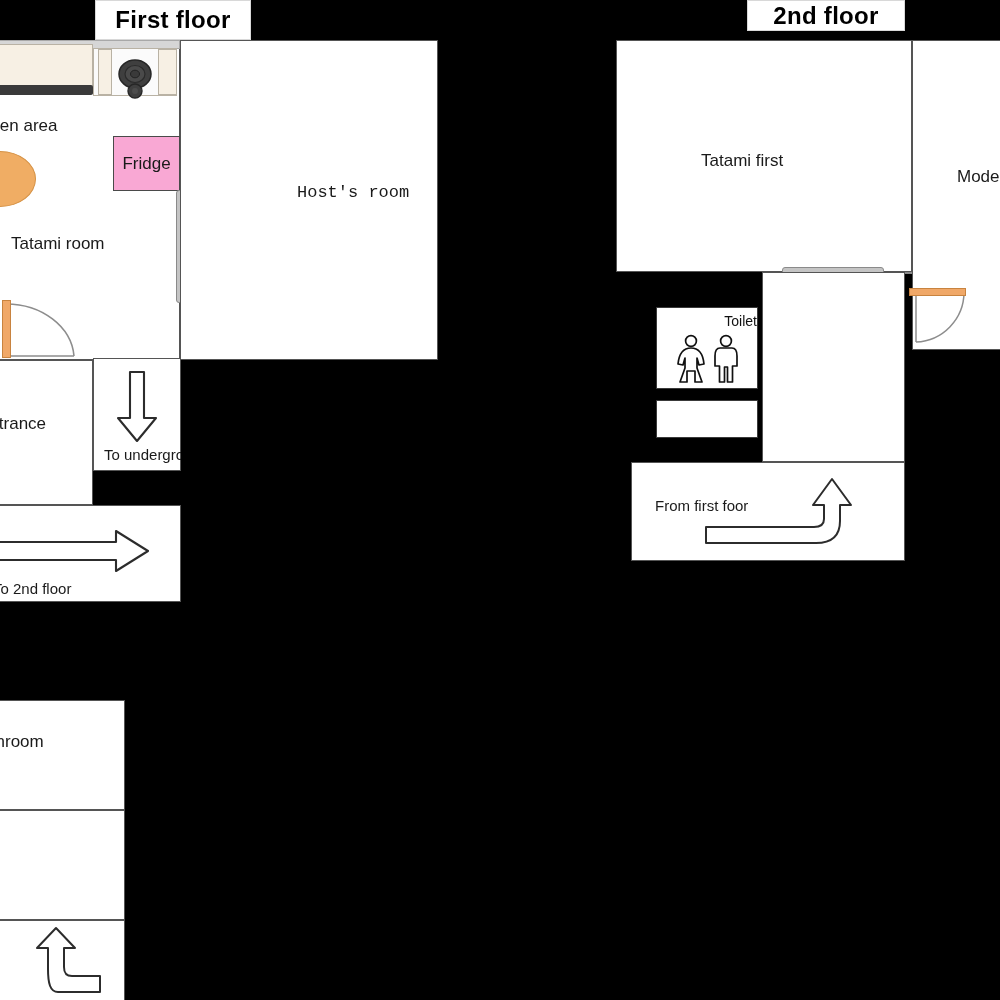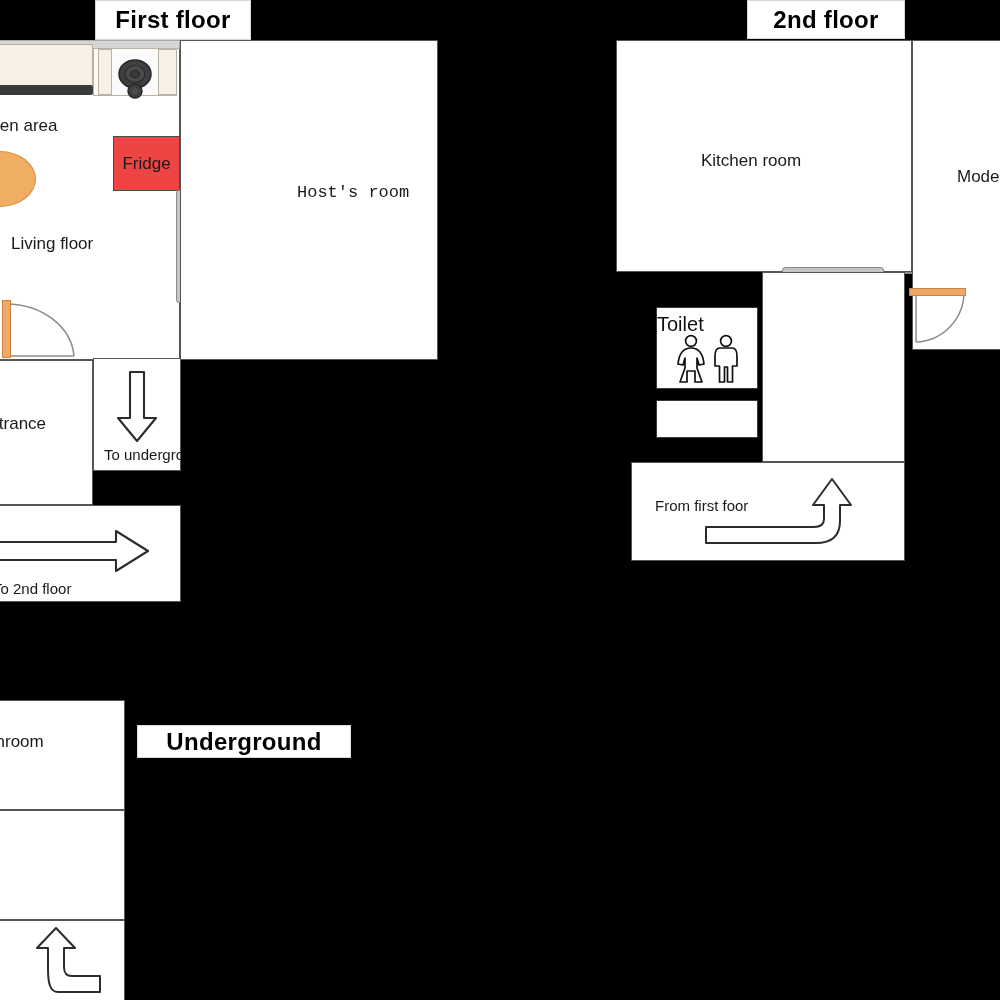--- a/index.html
+++ b/index.html
@@ -22,47 +22,44 @@
   .slider-v{position:absolute;background:#c4c4c4;border:1px solid #8a8a8a;
             border-radius:3px;box-sizing:border-box;}
   .doorleaf{position:absolute;background:#f0a868;border:1px solid #c8833f;box-sizing:border-box;}
 
   
   .counter{position:absolute;background:#f7f0e4;border:1px solid #b9b2a4;box-sizing:border-box;}
   .counterdark{position:absolute;background:#3a3a3a;border-radius:2px;}
   .sinkbay{position:absolute;background:#fbfbfb;border:1px solid #b9b2a4;box-sizing:border-box;}
   .topband{position:absolute;background:#d6d6d6;border:1px solid #a8a8a8;box-sizing:border-box;}
   .table-oval{position:absolute;background:#f0ad64;border:1px solid #d59246;border-radius:50%;}
-  .fridge{position:absolute;background:#ef4444;border:1px solid #4a4a4a;box-sizing:border-box;
+  .fridge{position:absolute;background:#f9a8d4;border:1px solid #4a4a4a;box-sizing:border-box;
           display:flex;align-items:center;justify-content:center;}
   .fridge span{font-size:17px;color:#1a1a1a;}
 
   .toiletsign{position:absolute;background:#fff;border:1px solid #3a3a3a;box-sizing:border-box;}
-  .toiletsign .t{position:absolute;left:0;right:0;top:5px;text-align:left;
-                 font-size:20px;color:#111;}
+  .toiletsign .t{position:absolute;left:0;right:0;top:5px;text-align:right;
+                 font-size:14px;color:#111;}
   .smallbar{position:absolute;background:#fff;border:1px solid #3a3a3a;box-sizing:border-box;}
 
   .stairtxt{position:absolute;font-size:15px;color:#1a1a1a;white-space:nowrap;}
 </style>
 </head>
 <body>
 
 <div id="stage">
 
   <div class="plate" style="left:95px;top:0px;width:156px;height:40px;">
     <span>First floor</span>
   </div>
 
-  <div class="plate" style="left:747px;top:0px;width:158px;height:39px;">
+  <div class="plate" style="left:747px;top:0px;width:158px;height:31px;">
     <span>2nd floor</span>
   </div>
 
-  <div class="plate" style="left:137px;top:725px;width:214px;height:33px;">
-    <span>Underground</span>
-  </div>
 
   <div class="room" style="left:-70px;top:40px;width:250px;height:320px;"></div>
 
   <div class="topband" style="left:-70px;top:40px;width:250px;height:9px;"></div>
   <div class="counter" style="left:-70px;top:44px;width:163px;height:50px;"></div>
   <div class="counterdark" style="left:-70px;top:85px;width:163px;height:10px;"></div>
   <div class="sinkbay" style="left:93px;top:48px;width:84px;height:48px;"></div>
   <div class="counter" style="left:98px;top:49px;width:14px;height:46px;"></div>
   <div class="counter" style="left:158px;top:49px;width:19px;height:46px;"></div>
 
@@ -73,21 +70,21 @@
       <ellipse cx="21" cy="17" rx="4.5" ry="3.8" fill="#3a3a3a" stroke="#222" stroke-width="1"></ellipse>
       <circle cx="21" cy="34" r="7" fill="#3f3f3f" stroke="#262626" stroke-width="1.4"></circle>
       <circle cx="21" cy="34" r="3" fill="#4d4d4d"></circle>
     </svg>
   </div>
 
   <span class="roomlabel" style="left:-38px;top:116px;">Kitchen area</span>
 
   <div class="table-oval" style="left:-36px;top:151px;width:70px;height:54px;"></div>
 
-  <span class="roomlabel" style="left:11px;top:234px;">Living floor</span>
+  <span class="roomlabel" style="left:11px;top:234px;">Tatami room</span>
 
   <div class="fridge" style="left:113px;top:136px;width:67px;height:55px;">
     <span>Fridge</span>
   </div>
 
   <div class="slider-v" style="left:176px;top:190px;width:9px;height:113px;"></div>
 
   <div class="room" style="left:180px;top:40px;width:258px;height:320px;"></div>
   <span class="roomlabel" style="left:297px;top:183px;font-family:Liberation Mono, monospace;">Host's room</span>
 
@@ -114,21 +111,21 @@
 
   <div class="room" style="left:-70px;top:505px;width:251px;height:97px;"></div>
   <div style="position:absolute;left:-62px;top:530px;width:212px;height:42px;">
     <svg width="212" height="42" viewBox="0 0 212 42">
       <path d="M0 12 L178 12 L178 1 L210 21 L178 41 L178 30 L0 30 Z" fill="#ffffff" stroke="#2c2c2c" stroke-width="2.1" stroke-linejoin="round"></path>
     </svg>
   </div>
   <span class="stairtxt" style="left:-7px;top:580px;">To 2nd floor</span>
 
   <div class="room" style="left:616px;top:40px;width:296px;height:232px;"></div>
-  <span class="roomlabel" style="left:701px;top:151px;">Kitchen room</span>
+  <span class="roomlabel" style="left:701px;top:151px;">Tatami first</span>
 
   <div class="room" style="left:912px;top:40px;width:160px;height:310px;"></div>
   <span class="roomlabel" style="left:957px;top:167px;">Modern room</span>
 
   <div style="position:absolute;left:762px;top:272px;width:150px;height:2px;background:#8a8a8a;"></div>
   <div class="slider-h" style="left:782px;top:267px;width:102px;height:9px;"></div>
 
   <div class="room" style="left:762px;top:272px;width:143px;height:190px;"></div>
 
   <div style="position:absolute;left:912px;top:290px;width:62px;height:60px;">

